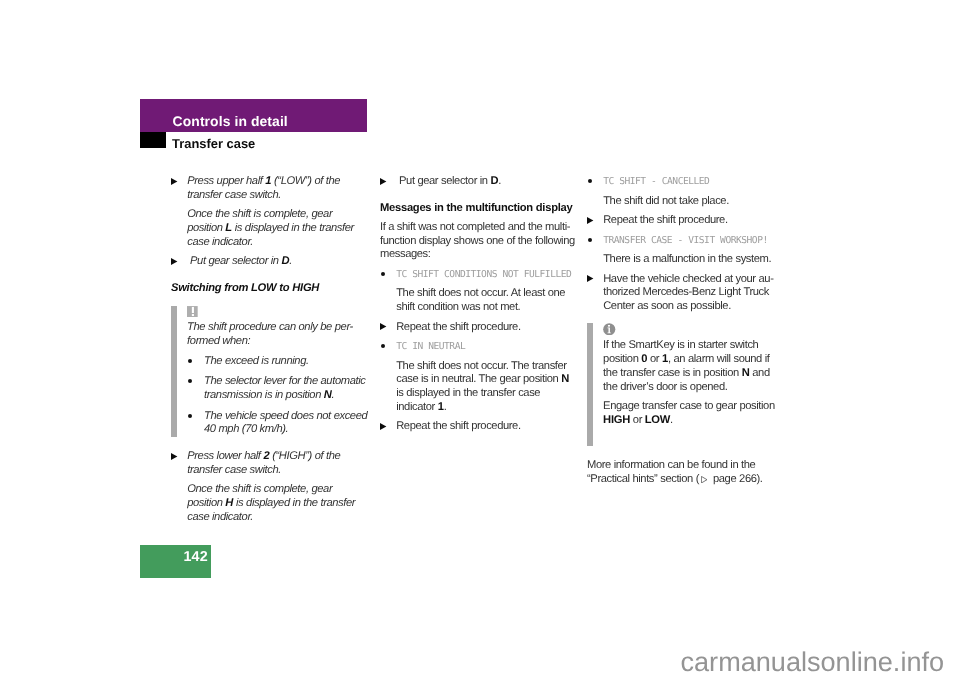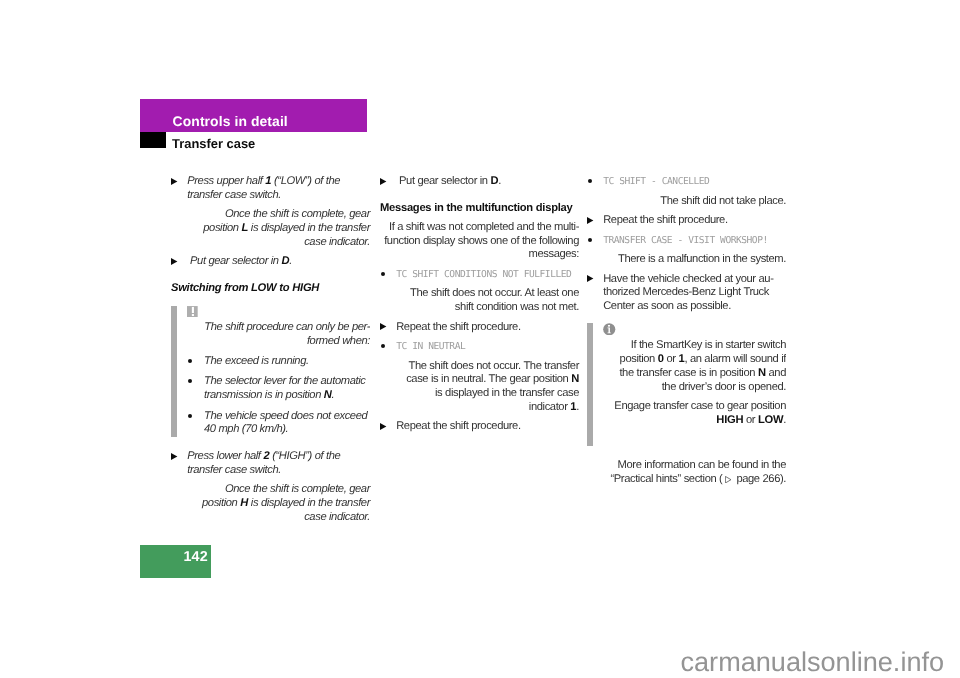--- a/index.html
+++ b/index.html
@@ -18,21 +18,21 @@
     -webkit-font-smoothing: antialiased;
     text-rendering: geometricPrecision;
   }
   .page { position: absolute; inset: 0; opacity: 0.9999; }
 
   
   .chapter-bar {
     position: absolute;
     left: 139.7px; top: 99.1px;
     width: 227.4px; height: 32.8px;
-    background: #a21caf;
+    background: #701a75;
   }
   .chapter-bar .label {
     position: absolute;
     left: 32.9px; top: 14.6px;
     font-size: 13.9px;
     line-height: 14px;
     font-weight: bold;
     color: #ffffff;
     letter-spacing: 0.1px;
   }
@@ -73,21 +73,21 @@
     padding-left: 16.2px;
     margin-bottom: 5.8px;
   }
   .step .tri {
     position: absolute;
     left: 0.4px; top: 2.7px;
     width: 6.4px; height: 7.0px;
     overflow: visible;
   }
   .step .tri svg { display:block; width: 6.4px; height: 7.0px; }
-  .para { margin-bottom: 5.8px; text-align: right; }
+  .para { margin-bottom: 5.8px; }
   .para.indent { padding-left: 16.2px; }
   .h3 {
     font-weight: bold;
     letter-spacing: -0.27px;
     color: #111;
     margin-bottom: 5.6px;
     margin-top: 12.8px;
   }
   .bullet {
     position: relative;

